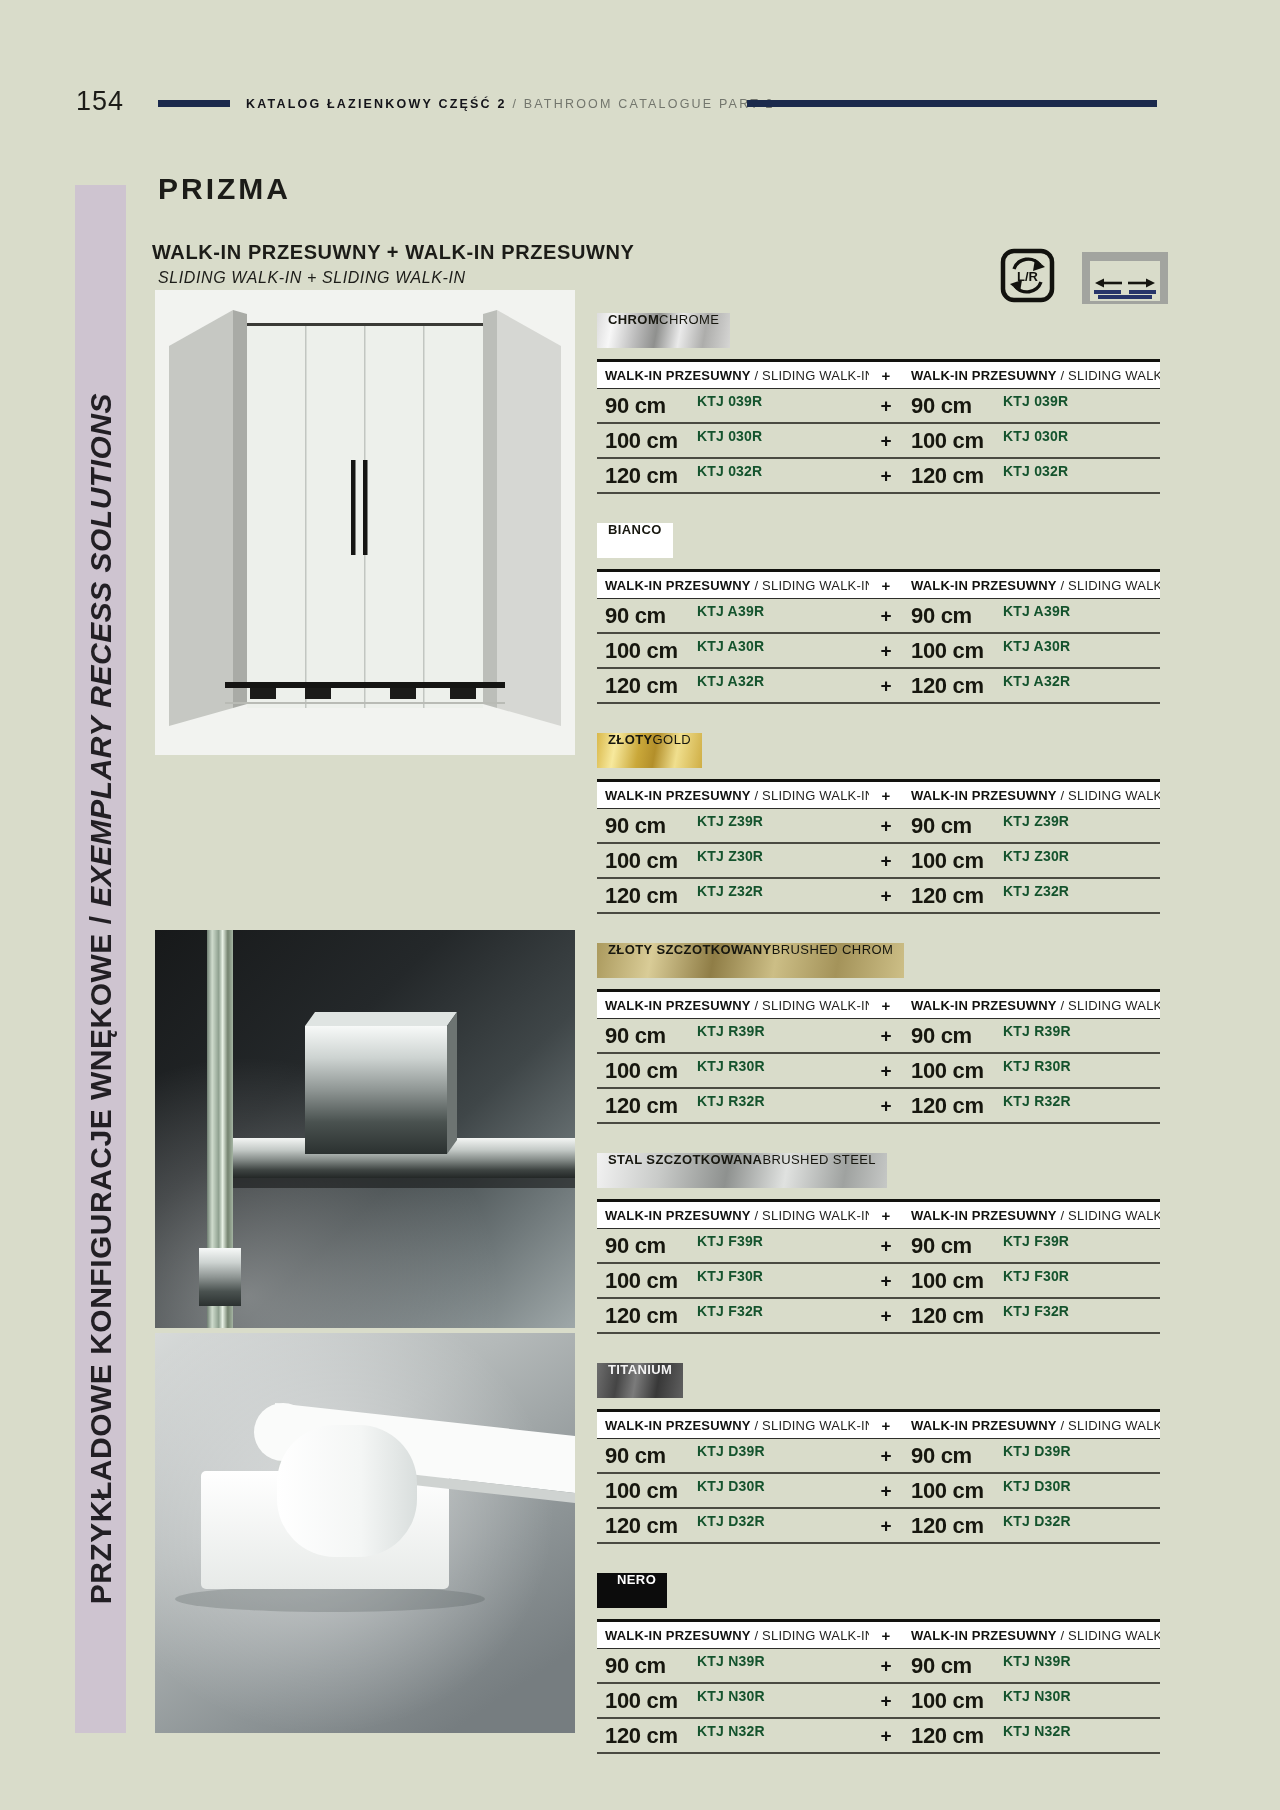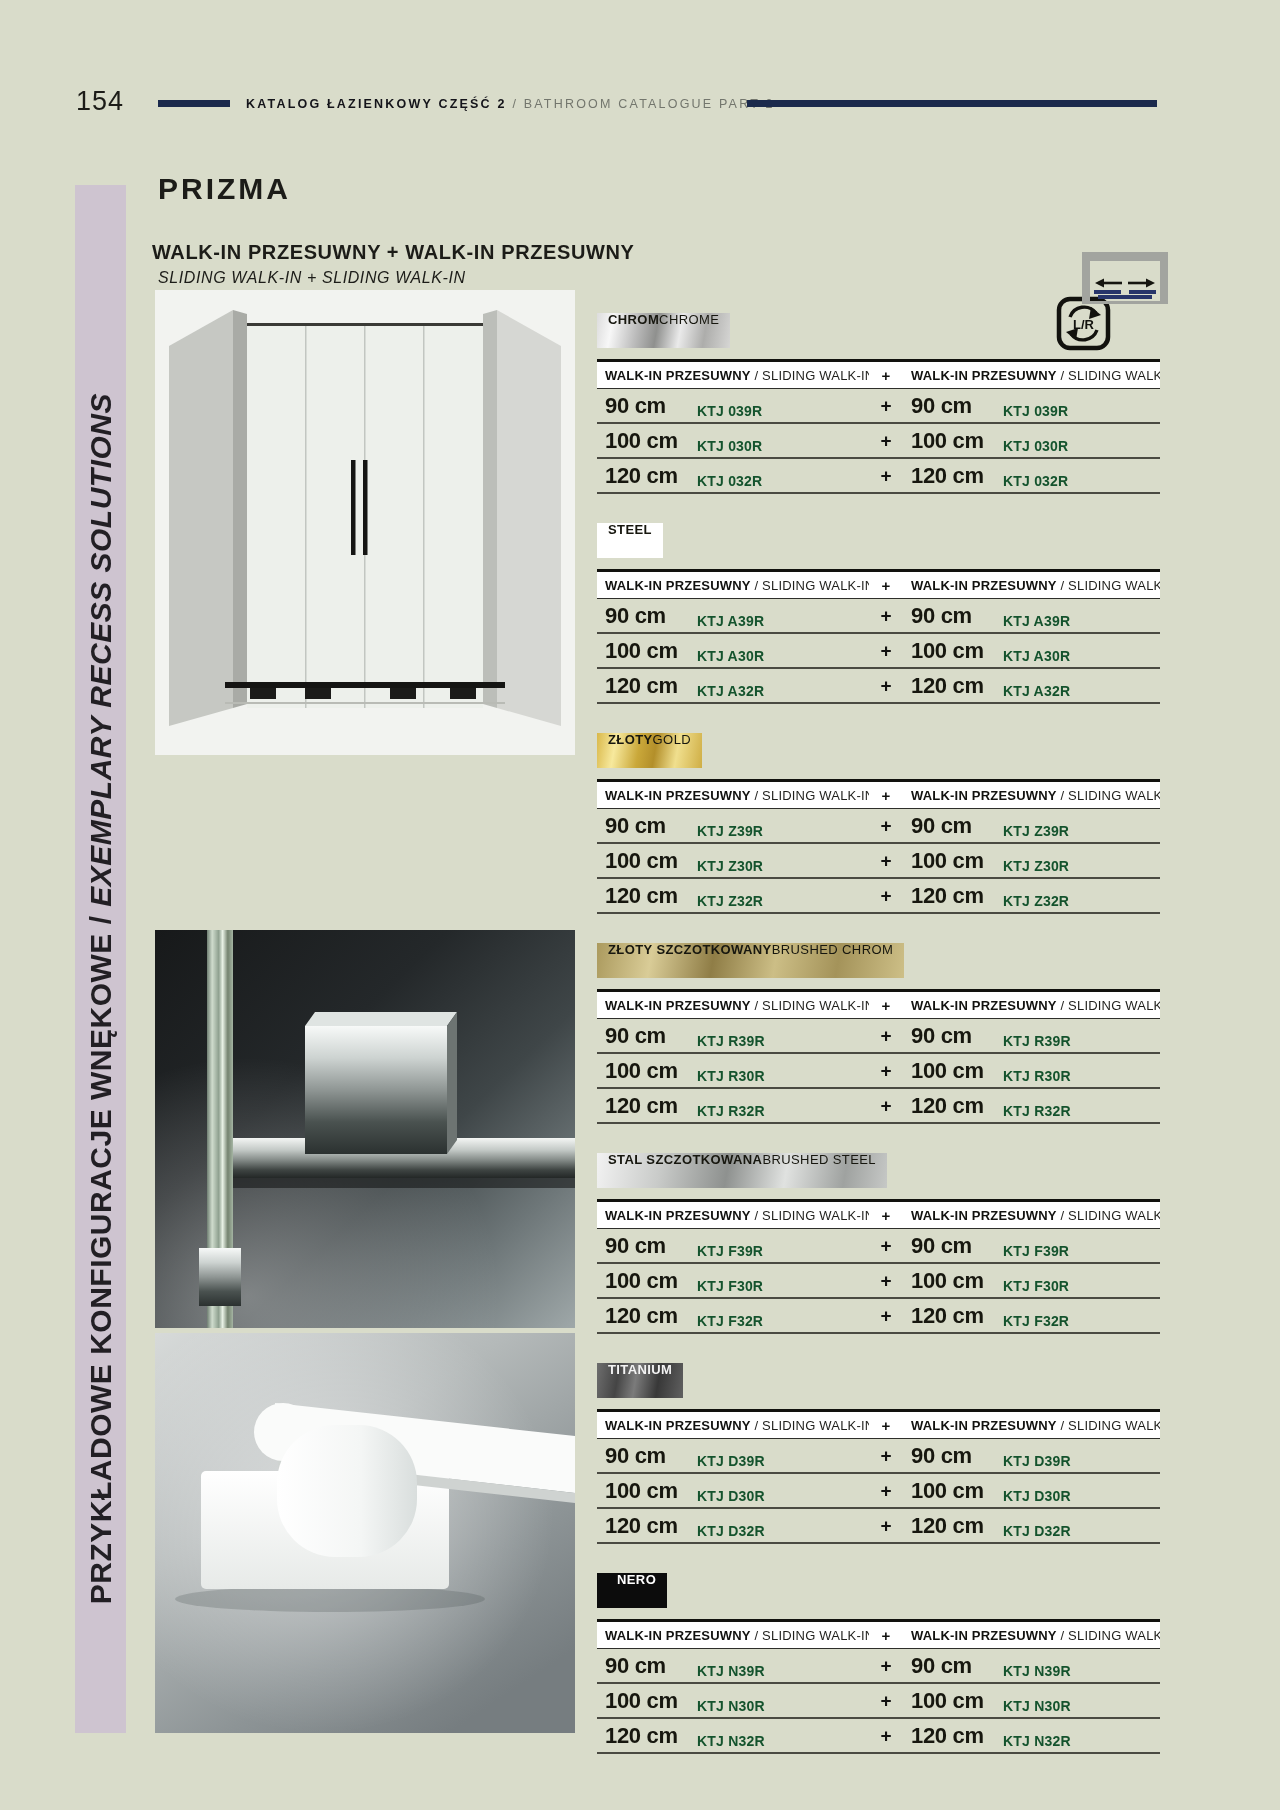--- a/index.html
+++ b/index.html
@@ -21,21 +21,21 @@
   .sidebar-inner .vtext{writing-mode:vertical-rl;transform:rotate(180deg);font-size:30px;font-weight:700;
                  letter-spacing:.5px;color:#221f24;white-space:nowrap;}
   .sidebar-inner i{font-style:italic;}
 
   
   .title{position:absolute;left:158px;top:172px;font-size:30px;font-weight:700;letter-spacing:3px;}
   .sub1{position:absolute;left:152px;top:241px;font-size:20px;font-weight:700;letter-spacing:.6px;}
   .sub2{position:absolute;left:158px;top:269px;font-size:16px;font-style:italic;letter-spacing:.6px;}
 
   
-  .icon-lr{position:absolute;left:1056px;top:248px;margin-top:48px;}
+  .icon-lr{position:absolute;left:1000px;top:248px;}
   .icon-door{position:absolute;left:1082px;top:252px;}
 
   
   .img1{position:absolute;left:155px;top:290px;width:420px;height:465px;}
   .img2{position:absolute;left:155px;top:930px;width:420px;height:398px;}
   .img3{position:absolute;left:155px;top:1333px;width:420px;height:400px;}
   .img1 svg,.img2 svg,.img3 svg{display:block;}
 
   
   .finishes{position:absolute;left:597px;top:310px;width:563px;}
@@ -54,21 +54,21 @@
   .swatch--nero{background:#0c0c0c;}
   .swatch--nero span{color:#ffffff;margin-left:9px;}
 
   .ftable{border-top:3px solid #12120e;width:563px;}
   .thead{display:grid;grid-template-columns:272px 34px 1fr;height:26px;background:#ffffff;
          border-bottom:1px solid #2e2e2a;align-items:center;}
   .th-col{font-size:13px;letter-spacing:.2px;padding-left:8px;white-space:nowrap;overflow:hidden;color:#1f1f1b;}
   .th-col b{font-weight:700;color:#121210;}
   .th-plus{font-weight:700;font-size:15px;text-align:center;color:#121210;}
   .trow{display:grid;grid-template-columns:272px 34px 1fr;height:33px;border-bottom:2px solid #4a4a42;align-items:center;}
-  .cell{display:flex;align-items:flex-end;padding-left:8px;}
+  .cell{display:flex;align-items:flex-start;padding-left:8px;}
   .size{font-size:22px;font-weight:700;letter-spacing:-.3px;width:92px;flex:none;color:#17170f;}
   .code{font-size:14px;font-weight:700;letter-spacing:.2px;color:#14532d;}
   .pluscell{font-size:19px;font-weight:700;text-align:center;color:#121210;}
 </style>
 </head>
 <body>
 
 <div class="page">
 
   <div class="pagenum">154</div>
@@ -264,21 +264,21 @@
                 <span class="size">120 cm</span>
                 <span class="code">KTJ 032R</span>
               </div>
             </div>
           </div>
     </div>
   </section>
 
   <section class="finish">
     <div class="swatch swatch--white">
-      <span class="swatch-pl">STEEL</span>
+      <span class="swatch-pl">BIANCO</span>
 
     </div>
     <div class="ftable">
       <div class="thead">
         <div class="th-col"><b class="th-pl">WALK-IN PRZESUWNY</b><span class="th-sep"> / </span><span class="th-en">SLIDING WALK-IN</span></div>
         <div class="th-plus plus">+</div>
         <div class="th-col"><b class="th-pl">WALK-IN PRZESUWNY</b><span class="th-sep"> / </span><span class="th-en">SLIDING WALK-IN</span></div>
       </div>
       <div class="tbody">
             <div class="trow">

